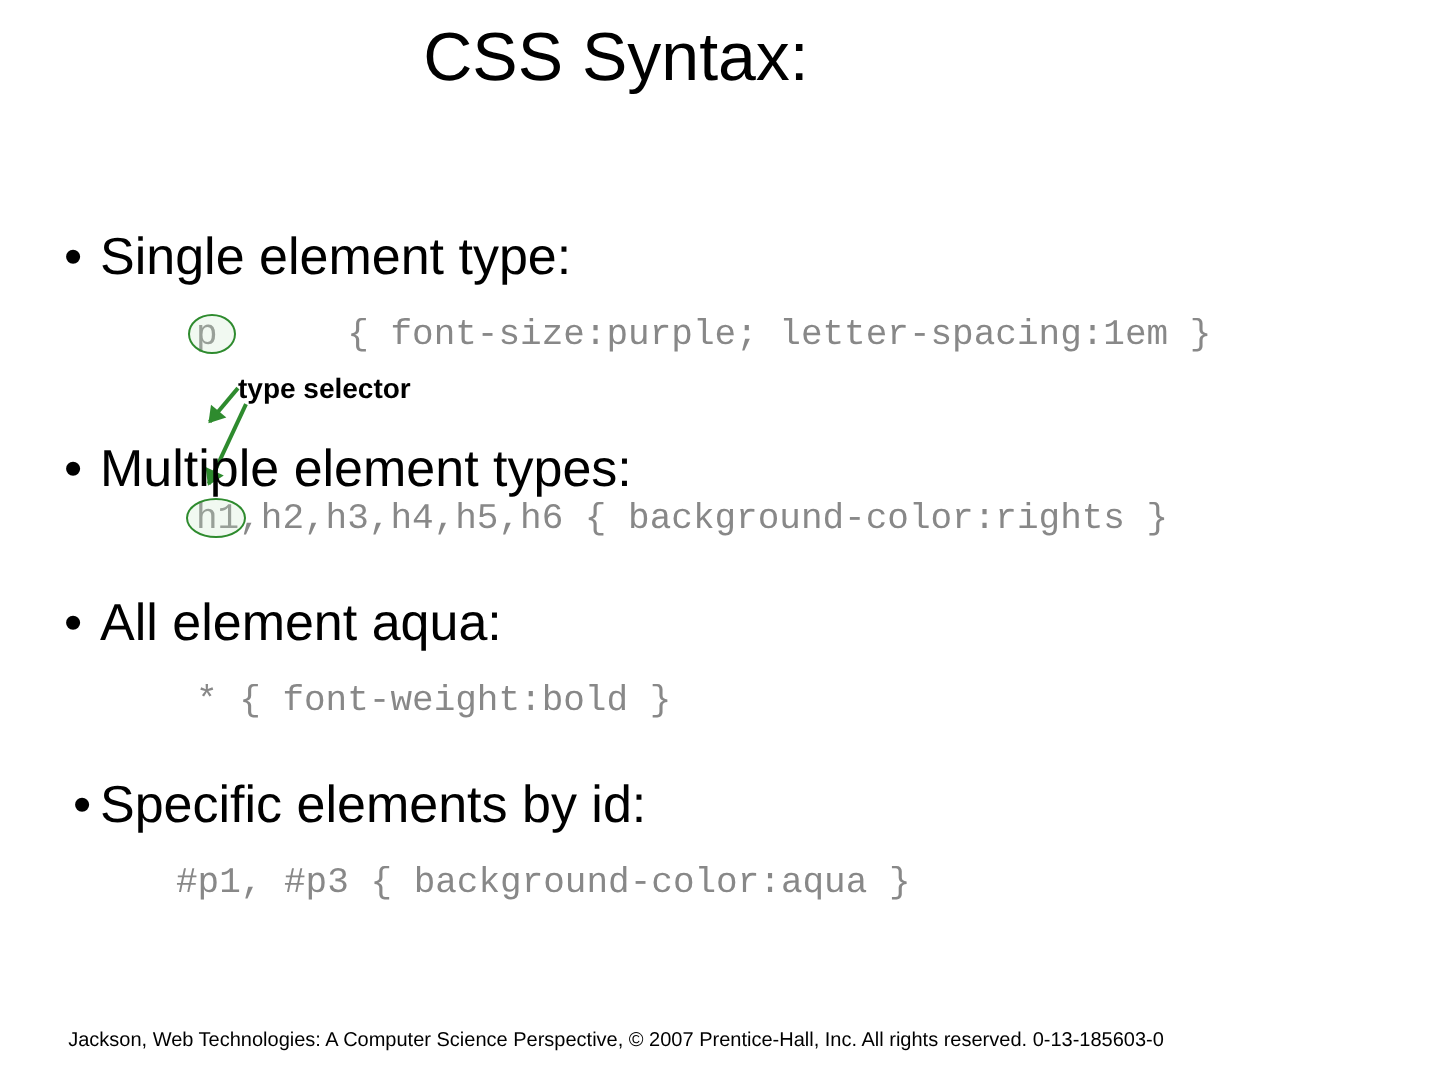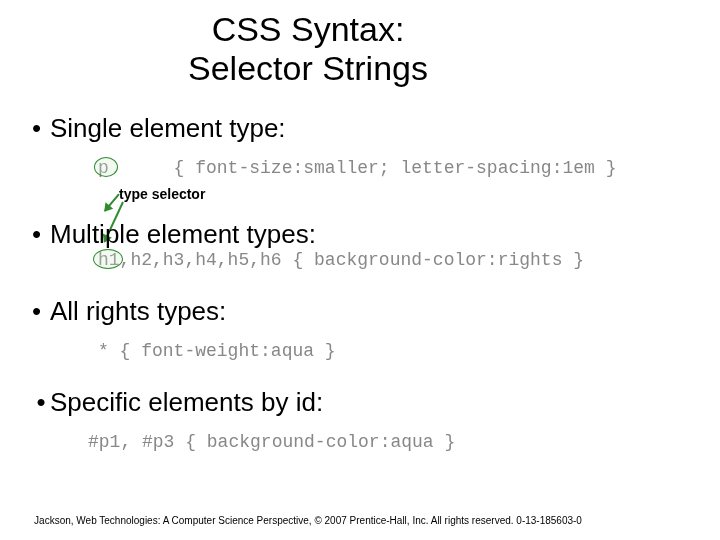--- a/index.html
+++ b/index.html
@@ -86,44 +86,43 @@
     border-top: 8px solid #2e8b2e;
   }
 </style>
 </head>
 <body>
 
 <div class="slide">
 
   <div class="title">
     <span>CSS Syntax:</span><br>
-    <span>Selector Strings</span>
   </div>
 
   <div class="bullet" style="top:113px; left:32px;">
     <span class="dot">•</span><span>Single element type:</span>
   </div>
-  <div class="code" style="top:158px; left:98px;">p      { font-size:smaller; letter-spacing:1em }</div>
+  <div class="code" style="top:158px; left:98px;">p      { font-size:purple; letter-spacing:1em }</div>
   <div class="ellipse" style="top:157px; left:94px;"></div>
 
   <div class="annotation" style="top:186px; left:119px;">type selector</div>
 
   <div class="arrow" style="top:194px; left:118px; height:22px; transform: rotate(40deg);"></div>
   <div class="arrow" style="top:202px; left:122px; height:44px; transform: rotate(25deg);"></div>
 
   <div class="bullet" style="top:205px; left:32px;margin-top:14px;">
     <span class="dot">•</span><span>Multiple element types:</span>
   </div>
   <div class="code" style="top:250px; left:98px;">h1,h2,h3,h4,h5,h6 { background-color:rights }</div>
   <div class="ellipse" style="top:249px; left:93px; width:28px;"></div>
 
   <div class="bullet" style="top:296px; left:32px;">
-    <span class="dot">•</span><span>All rights types:</span>
+    <span class="dot">•</span><span>All element aqua:</span>
   </div>
-  <div class="code" style="top:341px; left:98px;">* { font-weight:aqua }</div>
+  <div class="code" style="top:341px; left:98px;">* { font-weight:bold }</div>
 
   <div class="bullet" style="top:387px; left:32px;text-align:center;">
     <span class="dot">•</span><span>Specific elements by id:</span>
   </div>
   <div class="code" style="top:432px; left:88px;">#p1, #p3 { background-color:aqua }</div>
 
   <div class="footer">Jackson, Web Technologies: A Computer Science Perspective, © 2007 Prentice-Hall, Inc. All rights reserved. 0-13-185603-0</div>
 
 </div>
 

